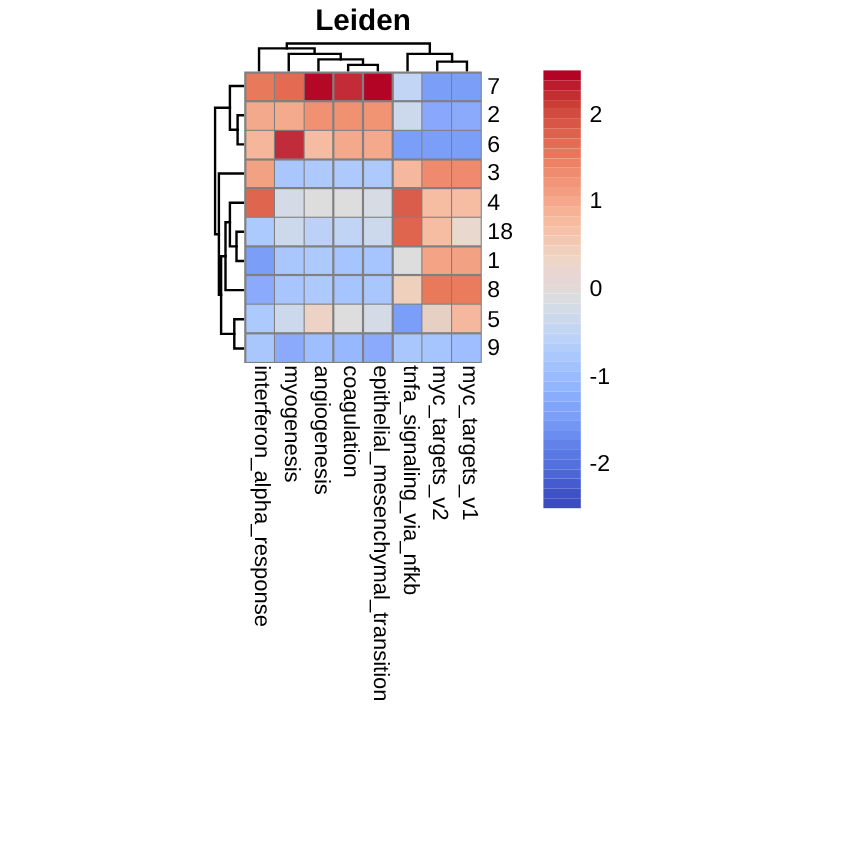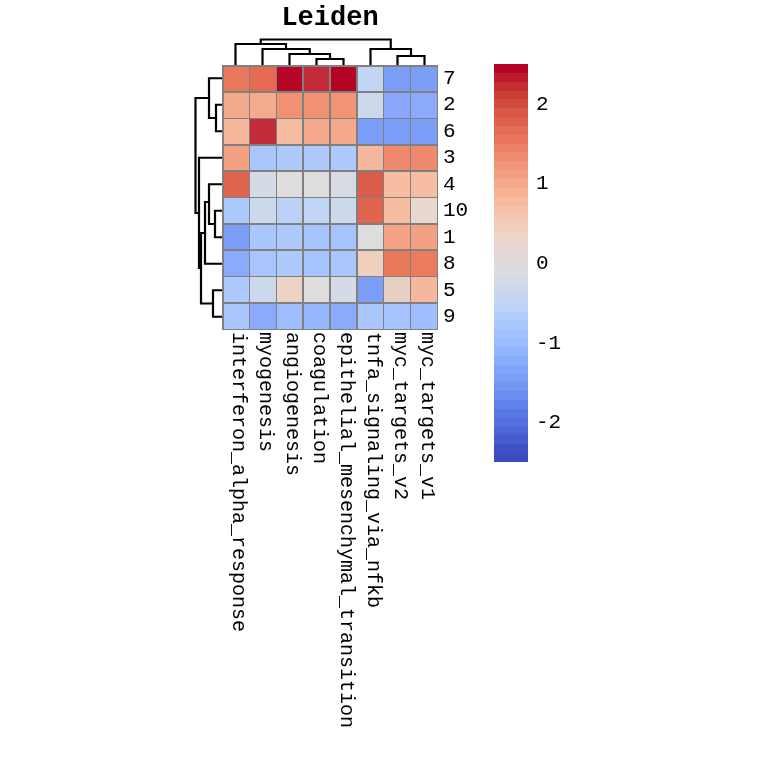--- a/index.html
+++ b/index.html
@@ -13,21 +13,20 @@
     font-family: "Liberation Sans", sans-serif;
     color: #000000;
     overflow: hidden;
     position: relative;
   }
   #figure {
     position: absolute;
     left: 0; top: 0;
     width: 768px;
     height: 762px;
-    font-family: Liberation Mono, monospace;
   }
   
   #title {
     position: absolute;
     left: 222px;
     top: 2px;
     width: 216px;
     text-align: center;
     font-size: 27px;
     font-weight: bold;
@@ -279,21 +278,21 @@
       <div class="cell" style="background: rgb(166, 196, 254);"></div>
       <div class="cell" style="background: rgb(158, 190, 255);"></div>
     </div>
 
   <div id="row-labels">
       <div class="row-label">7</div>
       <div class="row-label">2</div>
       <div class="row-label">6</div>
       <div class="row-label">3</div>
       <div class="row-label">4</div>
-      <div class="row-label">10</div>
+      <div class="row-label">18</div>
       <div class="row-label">1</div>
       <div class="row-label">8</div>
       <div class="row-label">5</div>
       <div class="row-label">9</div>
     </div>
 
   <div id="col-labels">
       <div class="col-label-slot">
         <span class="col-label">interferon_alpha_response</span>
       </div>

